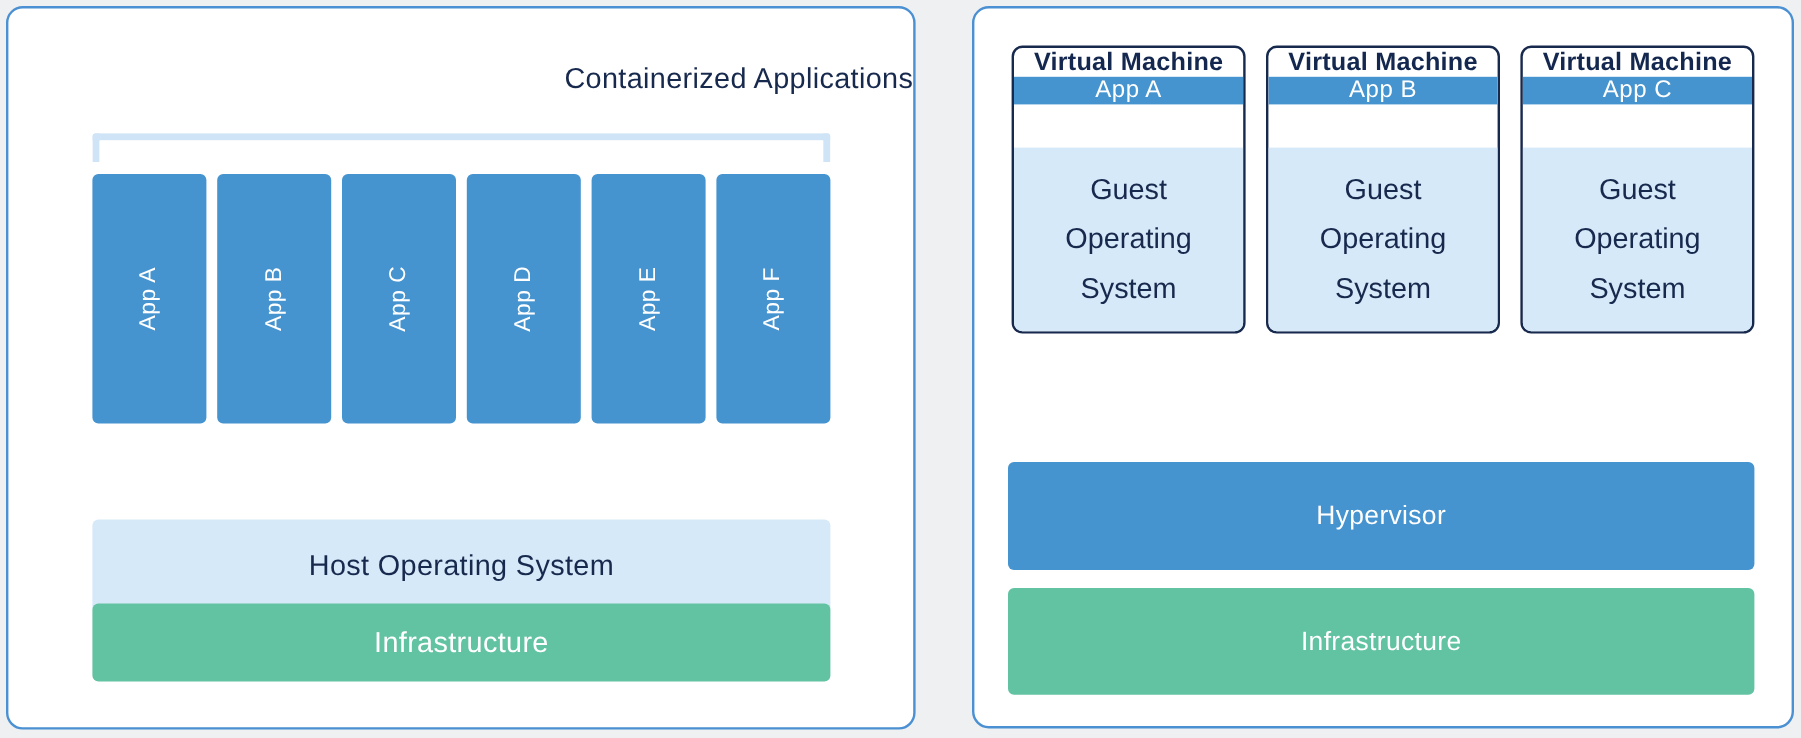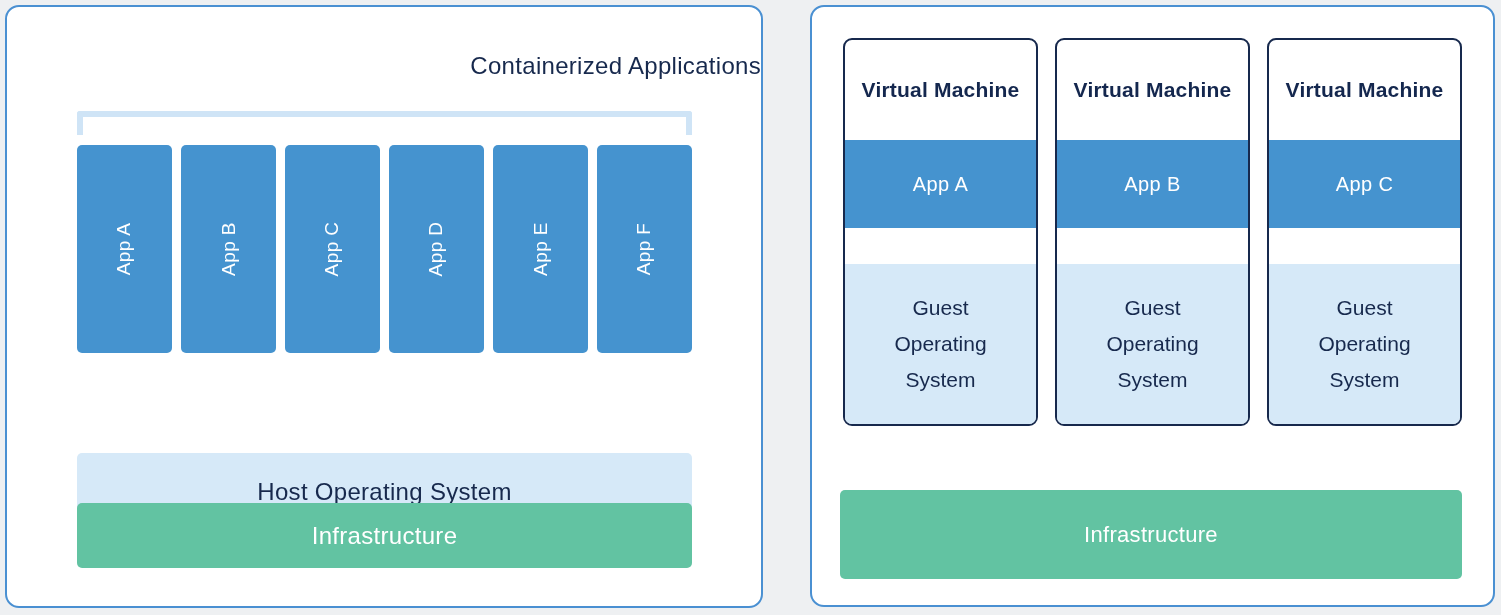--- a/index.html
+++ b/index.html
@@ -70,27 +70,27 @@
     align-items:center;
     justify-content:center;
     font-size:24px;
     letter-spacing:0.3px;
   }
   .layer.blue{background:#4593cf;color:#ffffff;}
   .layer.light{background:#d6e9f8;color:#17294d;}
   .layer.green{background:#62c3a2;color:#ffffff;}
 
   #docker-layer{top:354px;height:62px;}
-  #host-os-layer{top:426px;height:78px;margin-top:20px;}
+  #host-os-layer{top:426px;height:78px;}
   #left-infra-layer{top:496px;height:65px;}
 
   .vm-row{
     position:absolute;
     left:31px;top:31px;
-    width:619px;height:388px;
+    width:619px;height:240px;
     display:flex;
     gap:17px;
   }
   .vm-box{
     flex:1;
     border:2px solid #17294d;
     border-radius:9px;
     background:#ffffff;
     overflow:hidden;
     display:flex;
@@ -118,21 +118,21 @@
     letter-spacing:0.4px;
   }
   .vm-guest{
     flex:1;
     background:#d6e9f8;
     display:flex;
     align-items:center;
     justify-content:center;
     text-align:center;
     color:#17294d;
-    font-size:21px;
+    font-size:24px;
     line-height:1.7;
     padding:16px 34px;
     margin-top:36px;
   }
   .rlayer{
     position:absolute;
     left:28px;
     width:622px;
     border-radius:5px;
     display:flex;
@@ -195,14 +195,15 @@
     </div>
 
     <div class="vm-box">
       <div class="vm-header">Virtual Machine</div>
       <div class="vm-app">App C</div>
       <div class="vm-guest">Guest Operating System</div>
     </div>
 
   </div>
 
+  <div class="rlayer blue" id="hypervisor-layer">Hypervisor</div>
   <div class="rlayer green" id="right-infra-layer">Infrastructure</div>
 </div>
 
 </body></html>

